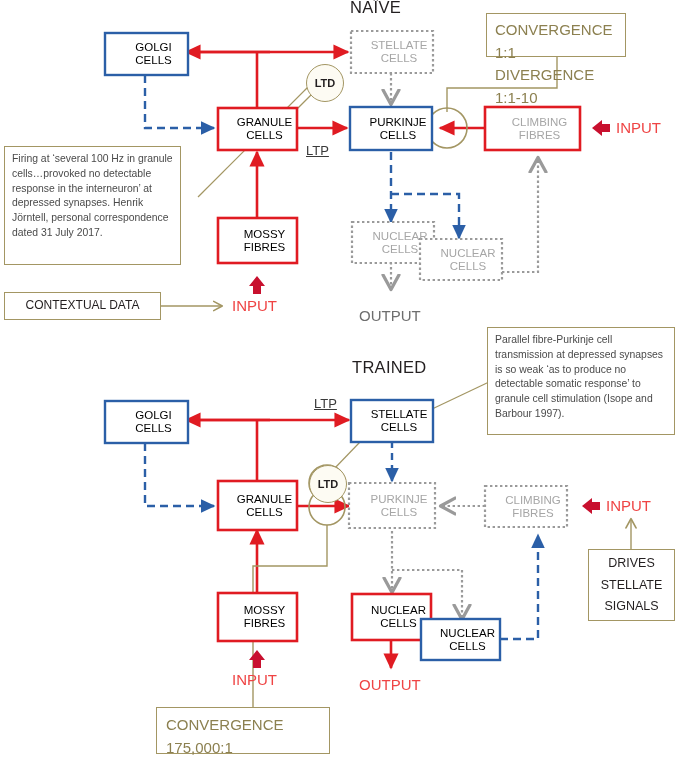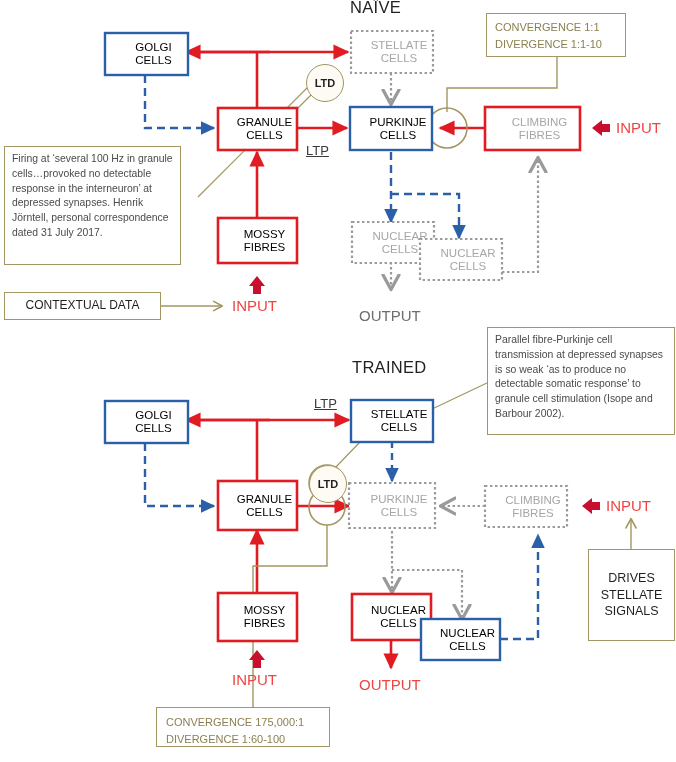--- a/index.html
+++ b/index.html
@@ -10,21 +10,21 @@
   .boxlabel{position:absolute;display:flex;flex-direction:column;
             align-items:center;justify-content:center;text-align:center;
             line-height:1.12;pointer-events:none;padding-left:7px;}
   .sec-title{position:absolute;font-size:16.5px;color:#231f20;letter-spacing:.3px;}
   .free-text{position:absolute;font-size:15px;color:#ef4444;}
   .free-text.gray{color:#6e6e6e;}
   .smalllab{position:absolute;font-size:13px;color:#3a3a3a;text-decoration:underline;}
   .note{position:absolute;box-sizing:border-box;border:1.3px solid #a39663;
         background:#fff;color:#4a4a4a;font-size:10.4px;line-height:1.42;
         padding:5px 7px;}
-  .note.olive{color:#8c8050;font-size:11px;line-height:1.5;}
+  .note.olive{color:#8c8050;font-size:15px;line-height:1.5;}
   .note.center{display:flex;align-items:center;justify-content:center;
                text-align:center;color:#231f20;font-size:12px;}
   .note.tcenter{text-align:center;color:#231f20;font-size:12.5px;line-height:1.35;
                 display:flex;flex-direction:column;align-items:center;justify-content:center;}
   .ltd{position:absolute;display:flex;align-items:center;justify-content:center;
        border:1.4px solid #a39663;border-radius:50%;background:#fdfbf3;
        font-size:11px;font-weight:bold;color:#231f20;}
   .cellname{font-size:11.5px;} .ghost{color:#a6a6a6;}
 </style>
 </head>
@@ -306,26 +306,26 @@
   <div class="ltd" style="left:309px;top:465px;width:36px;height:36px;">LTD</div>
 
   <div class="smalllab" style="left:314px;top:396px;">LTP</div>
 
   <div class="free-text" style="left:232px;top:671px;">INPUT</div>
 
   <div class="free-text" style="left:606px;top:497px;">INPUT</div>
 
   <div class="free-text" style="left:359px;top:676px;">OUTPUT</div>
 
-  <div class="note" style="left:487px;top:327px;width:188px;height:108px;">Parallel fibre-Purkinje cell transmission at depressed synapses is so weak ‘as to produce no detectable somatic response’ to granule cell stimulation (Isope and Barbour 2002).</div>
-
-  <div class="note tcenter" style="left:588px;top:549px;width:87px;height:92px;">
+  <div class="note" style="left:487px;top:327px;width:188px;height:108px;">Parallel fibre-Purkinje cell transmission at depressed synapses is so weak ‘as to produce no detectable somatic response’ to granule cell stimulation (Isope and Barbour 1997).</div>
+
+  <div class="note tcenter" style="left:588px;top:549px;width:87px;height:72px;justify-content:space-between;">
     <div>DRIVES</div>
     <div>STELLATE</div>
     <div>SIGNALS</div>
   </div>
 
-  <div class="note olive" style="left:156px;top:707px;width:174px;height:40px;padding:6px 9px;">
+  <div class="note olive" style="left:156px;top:707px;width:174px;height:47px;padding:6px 9px;">
     <div>CONVERGENCE  175,000:1</div>
     <div>DIVERGENCE  1:60-100</div>
   </div>
 
 </div>
 
 </body></html>

